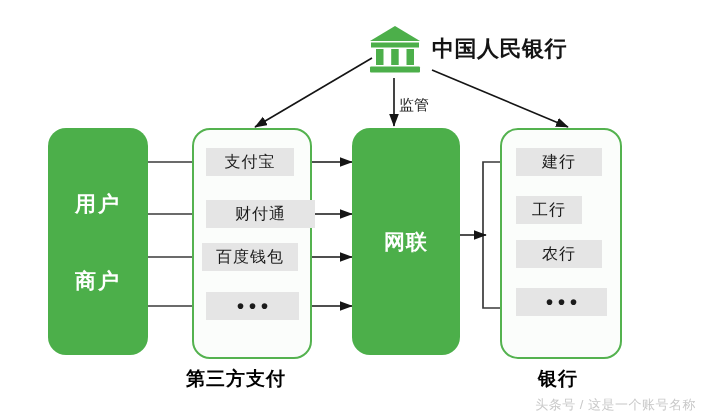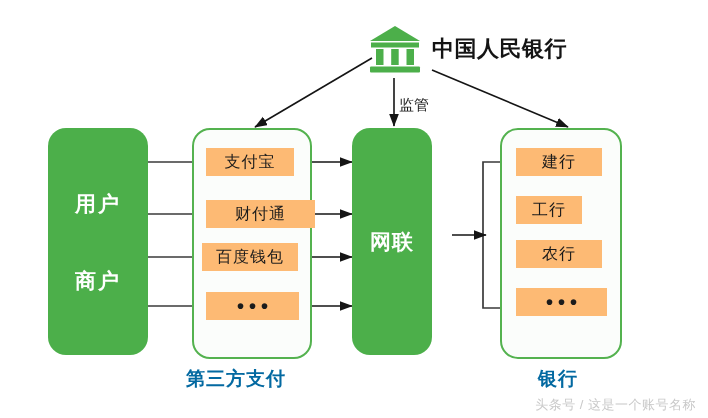--- a/index.html
+++ b/index.html
@@ -27,50 +27,50 @@
 
   
   .solid-box{
     position:absolute;background:#4CAF4A;border-radius:18px;
     display:flex;flex-direction:column;align-items:center;justify-content:center;
   }
   .solid-box .line{
     color:#ffffff;font-size:21px;font-weight:bold;letter-spacing:2px;line-height:1;
   }
   #box-users{left:48px;top:128px;width:100px;height:227px;gap:56px;}
-  #box-clearing{left:352px;top:128px;width:80px;height:227px;gap:4px;}
+  #box-clearing{left:352px;top:128px;width:108px;height:227px;gap:4px;}
   #box-clearing .line{font-size:21px;letter-spacing:1px;}
 
   .outline-box{
     position:absolute;background:#fbfdfb;border:2.5px solid #54b24f;border-radius:18px;
   }
   #box-thirdparty{left:192px;top:128px;width:116px;height:227px;}
   #box-banks{left:500px;top:128px;width:118px;height:227px;}
 
   .chip{
-    position:absolute;background:#fdba74;color:#1b1b1b;
+    position:absolute;background:#e5e5e5;color:#1b1b1b;
     display:flex;align-items:center;justify-content:center;
     font-size:16px;letter-spacing:1px;height:28px;text-align:right;
   }
   .chip.dots{letter-spacing:5px;font-size:20px;font-weight:bold;padding-left:5px;}
 
   
   #tp0{left:206px;top:148px;width:88px;}
   #tp1{left:206px;top:200px;width:109px;}
   #tp2{left:202px;top:243px;width:96px;}
   #tp3{left:206px;top:292px;width:88px;}
   
   #bk0{left:516px;top:148px;width:86px;}
   #bk1{left:516px;top:196px;width:66px;}
   #bk2{left:516px;top:240px;width:86px;}
   #bk3{left:516px;top:288px;width:86px;}
 
   
   .caption{
-    position:absolute;font-size:19px;font-weight:bold;color:#0369a1;letter-spacing:1px;white-space:nowrap;
+    position:absolute;font-size:19px;font-weight:bold;color:#000000;letter-spacing:1px;white-space:nowrap;
   }
   #cap-thirdparty{left:186px;top:366px;}
   #cap-banks{left:538px;top:366px;}
 
   .watermark{
     position:absolute;right:12px;bottom:4px;
     font-size:13px;color:#c9c9c9;white-space:nowrap;
     letter-spacing:0.5px;
     margin-left:37px;
   }

